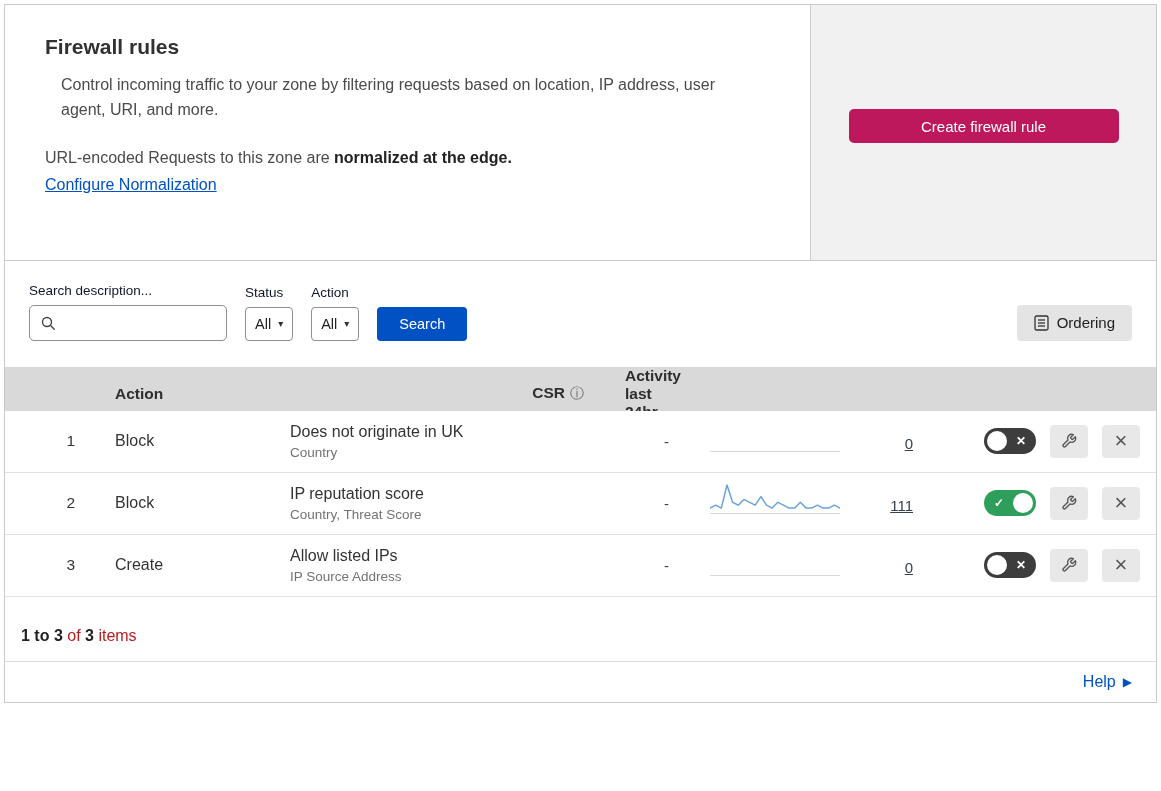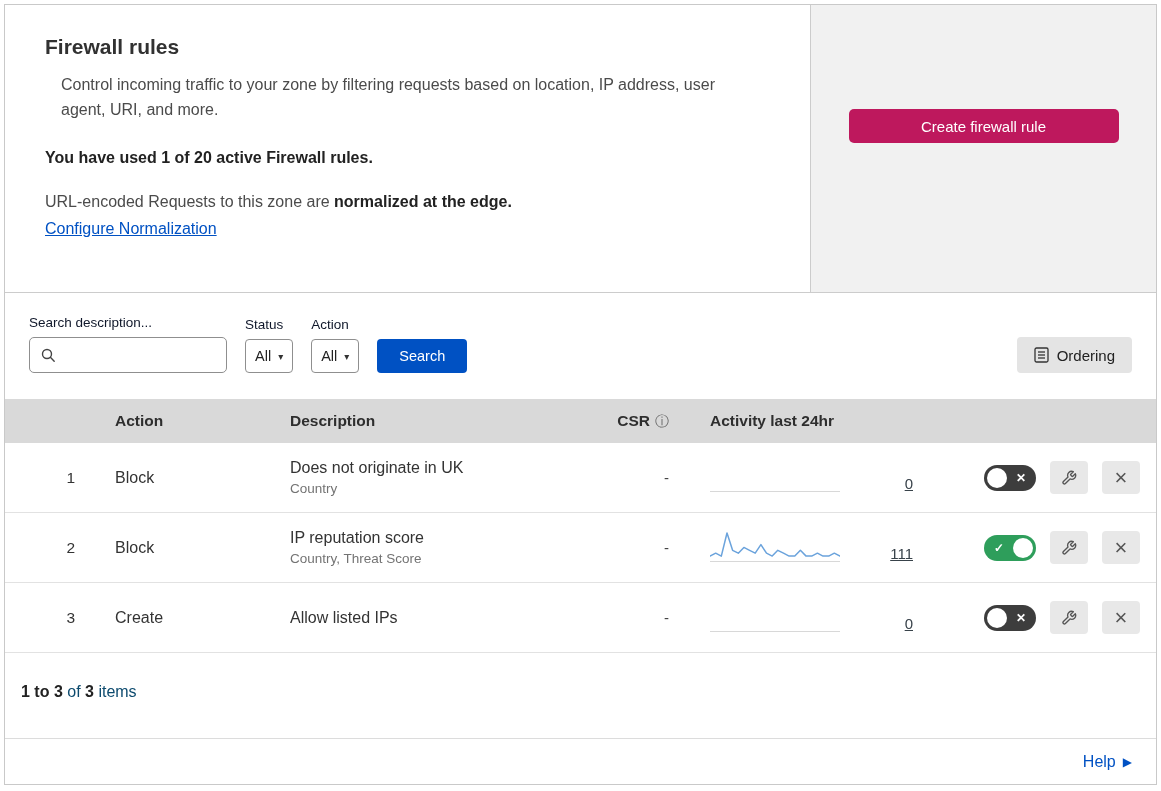--- a/index.html
+++ b/index.html
@@ -3,21 +3,21 @@
 <meta charset="utf-8">
 <style>
   * { box-sizing: border-box; }
   html,body { margin:0; padding:0; background:#fff; }
   body {
     width:1161px; height:791px;
     font-family:"Liberation Sans", sans-serif;
     color:#333;
   }
   .page-wrap {
-    margin:4px; height:781px;
+    margin:4px; height:699px;
     border:1px solid #c9c9c9;
     background:#fff;
     display:flex; flex-direction:column;
     overflow:hidden;
   }
 
   
   .top { display:flex; height:288px; border-bottom:1px solid #ccc; }
   .top-left {
     width:806px; background:#fff; border-right:1px solid #ccc;
@@ -129,42 +129,41 @@
   .icon-btn {
     width:38px; height:33px; background:#e8e8e8; border:none; border-radius:4px;
     display:flex; align-items:center; justify-content:center;
     color:#555; cursor:pointer; font-family:"Liberation Sans", sans-serif;
   }
   .icon-btn .x-glyph { font-size:22px; line-height:1; color:#555; }
 
   
   .tbl-footer { padding:30px 16px 16px; font-size:16px; }
   .f-bold { font-weight:bold; color:#222; }
-  .f-normal { color:#0c4a6e; }
+  .f-normal { color:#b91c1c; }
 
   .help-bar {
     margin-top:auto; border-top:1px solid #dcdcdc; height:46px;
     display:flex; justify-content:flex-end; align-items:center; padding:0 24px;
   }
   .help-link {
     color:#0051c3; font-size:16px; display:flex; align-items:center; gap:7px;
     cursor:pointer; text-decoration:none;
   }
   .help-arrow { font-size:12px; }
 </style>
 </head>
 <body>
 
 <div class="page-wrap">
 
   <div class="top">
     <div class="top-left">
       <h1 class="page-title">Firewall rules</h1>
       <p class="desc">Control incoming traffic to your zone by filtering requests based on location, IP address, user agent, URI, and more.</p>
-      <p class="usage">You have used 1 of 20 active Firewall rules.</p>
       <p class="norm"><span>URL-encoded Requests to this zone are </span><strong>normalized at the edge.</strong></p>
       <a class="config-link">Configure Normalization</a>
     </div>
     <div class="top-right">
       <button class="btn-primary">Create firewall rule</button>
     </div>
   </div>
 
   <div class="filter-bar">
     <div class="field-group">
@@ -203,21 +202,20 @@
             <line x1="4" y1="11" x2="11" y2="11" stroke="#333" stroke-width="1.3"></line>
           </svg>
       </span>
       <span>Ordering</span>
     </button>
   </div>
 
   <div class="grid-cols tbl-header">
     <div></div>
     <div class="th-action">Action</div>
-    <div class="th-desc">Description</div>
     <div class="th-csr"><span>CSR</span><span class="info-icon">ⓘ</span></div>
     <div class="th-activity">Activity last 24hr</div>
     <div></div>
   </div>
 
   <div class="grid-cols rule-row">
     <div class="cell-index">1</div>
     <div class="cell-action">Block</div>
     <div class="cell-desc">
       <div class="desc-main">Does not originate in UK</div>
@@ -272,20 +270,21 @@
           <span class="x-glyph">×</span>
         </button>
     </div>
   </div>
 
   <div class="grid-cols rule-row">
     <div class="cell-index">3</div>
     <div class="cell-action">Create</div>
     <div class="cell-desc">
       <div class="desc-main">Allow listed IPs</div>
+      <div class="desc-sub">IP Source Address</div>
     </div>
     <div class="cell-csr">-</div>
     <div class="cell-activity">
       <div class="spark"></div>
       <a class="activity-count">0</a>
     </div>
     <div class="cell-controls">
       <div class="toggle off"></div>
       <button class="icon-btn">
         <span style="display:flex;">

